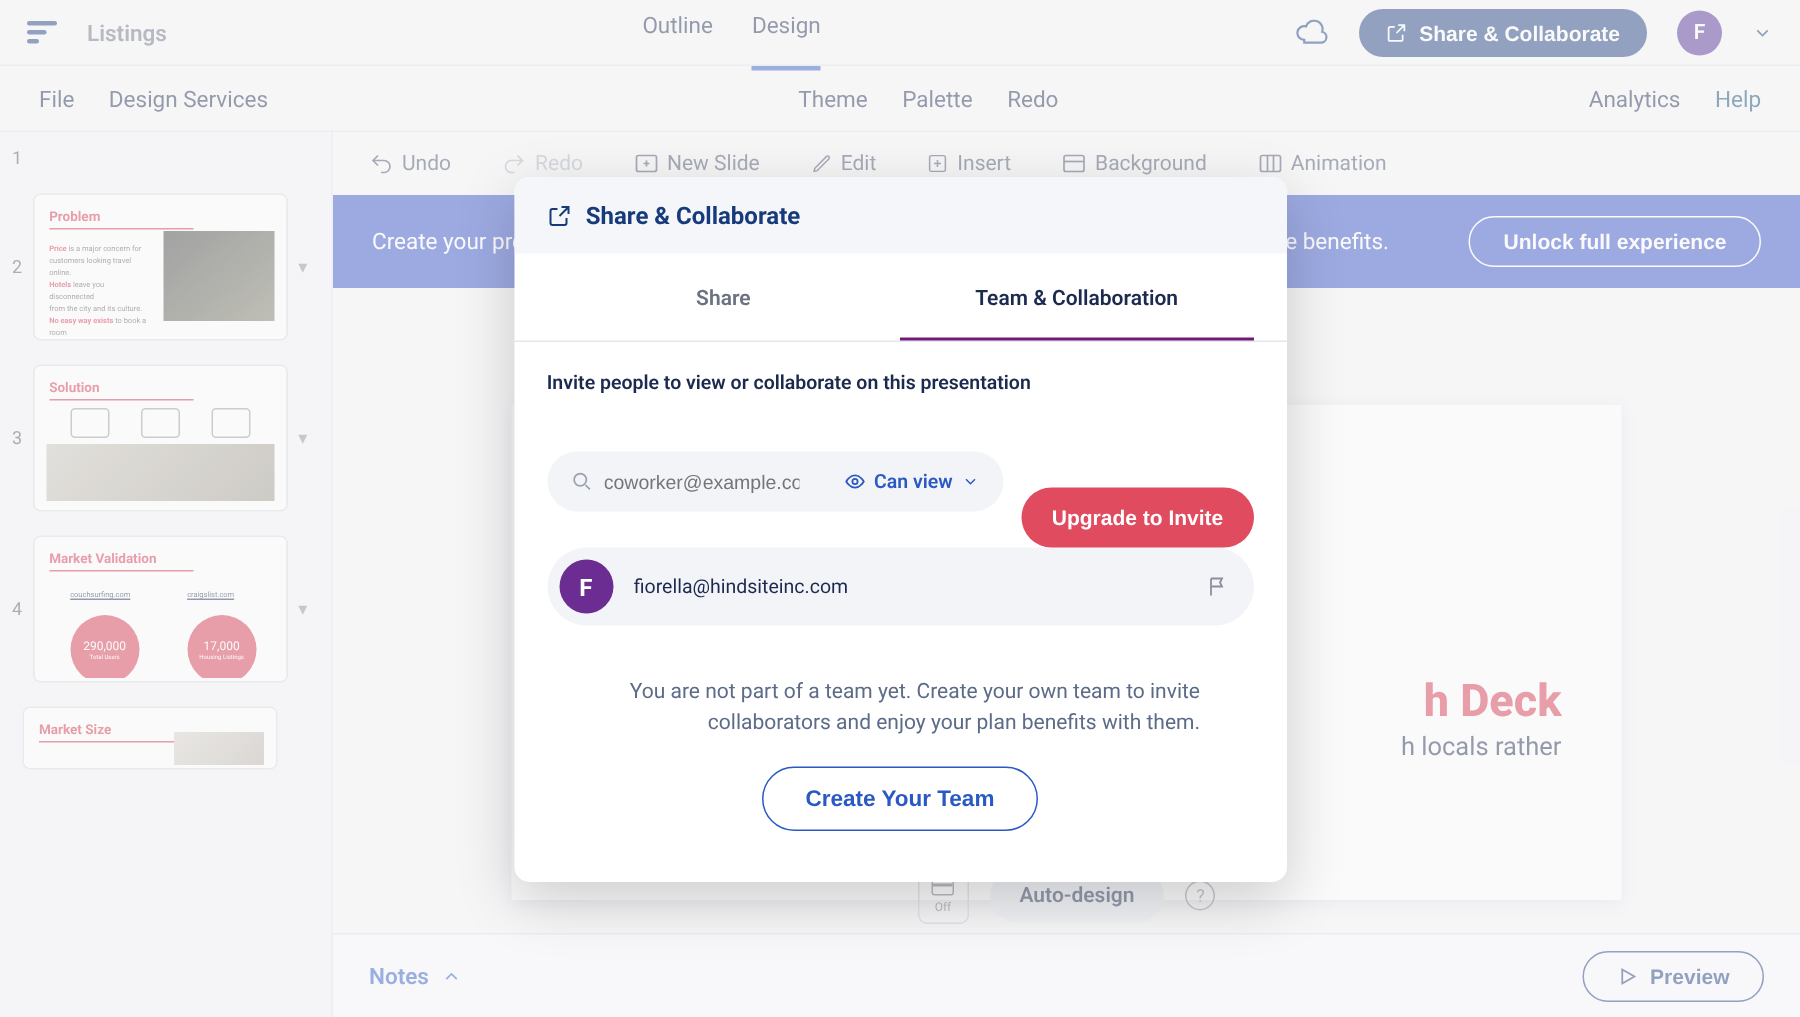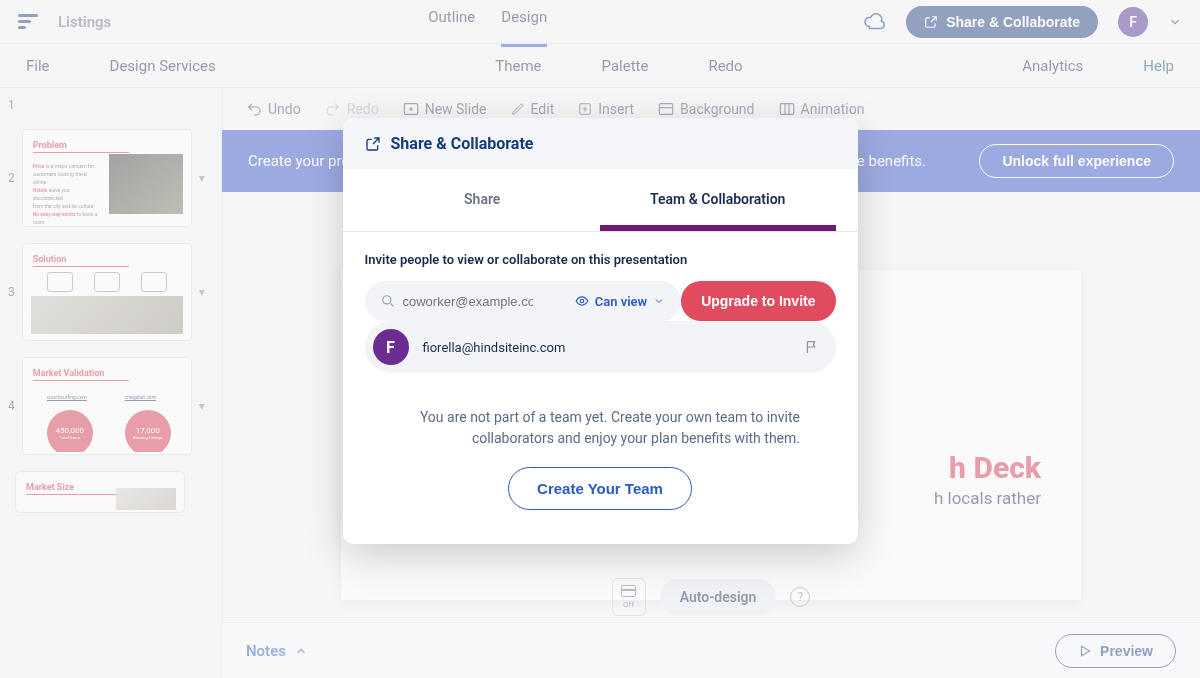--- a/index.html
+++ b/index.html
@@ -32,21 +32,21 @@
   .topbar-center .mode-tab.active::after{content:"";position:absolute;left:0;right:0;bottom:-11px;height:3px;background:#2b59c3;}
   .topbar-right { display:flex; align-items:center; gap:20px; }
   .cloud-icon{color:#173a7a;}
   .share-btn{
     background:#173a7a;color:#fff;border:none;border-radius:22px;
     padding:8px 18px;display:flex;align-items:center;gap:8px;font-size:14px;font-weight:600;cursor:pointer;
   }
   .avatar{width:30px;height:30px;border-radius:50%;background:#4c2c92;color:#fff;display:flex;align-items:center;justify-content:center;font-weight:600;font-size:14px;}
   .chev{color:#173a7a;}
   
-  .menubar{height:44px;display:flex;align-items:center;padding:0 26px;gap:60px;border-bottom:1px solid #e0e2e7;}
+  .menubar{height:44px;display:flex;align-items:center;padding:0 26px;gap:23px;border-bottom:1px solid #e0e2e7;}
   .menubar .spacer{flex:1;}
   .menubar .mitem{font-size:15px;color:#1b2a4e;cursor:pointer;}
   .menubar .help{color:#0c4a6e;}
   
   .main{display:flex;height:calc(678px - 88px);}
   .sidebar{width:222px;background:#f4f4f6;border-right:1px solid #e3e4e8;padding:10px 8px;overflow:hidden;}
   .slide-item{display:flex;align-items:center;gap:8px;margin-bottom:18px;}
   .slide-num{font-size:12px;color:#555;}
   .thumb{width:168px;height:96px;background:#fff;border:2px solid transparent;border-radius:4px;position:relative;overflow:hidden;box-shadow:0 0 0 1px #d9dbe1;}
   .thumb.sel{box-shadow:0 0 0 2px #2b59c3;}
@@ -64,21 +64,21 @@
   .th-text-lines b{color:#d6334a;}
   .th-icons{position:absolute;left:22px;right:22px;top:26px;display:flex;justify-content:space-between;}
   .th-icons span{width:26px;height:20px;border:1px solid #999;border-radius:3px;}
   .th-wide-img{position:absolute;left:6px;right:6px;bottom:4px;height:38px;background:linear-gradient(130deg,#c9c4b9,#9e9889);}
   .th-stat{position:absolute;top:50px;width:46px;height:46px;border-radius:50%;background:#d6334a;display:flex;flex-direction:column;align-items:center;justify-content:center;color:#fff;font-size:8px;}
   .th-stat small{font-size:4px;}
   .th-stat.a{left:22px;}
   .th-stat.b{left:100px;}
   
   .canvas-area{flex:1;display:flex;flex-direction:column;position:relative;}
-  .action-row{height:42px;display:flex;align-items:center;gap:24px;padding:0 24px;color:#455069;font-size:14px;}
+  .action-row{height:42px;display:flex;align-items:center;gap:34px;padding:0 24px;color:#455069;font-size:14px;}
   .action-row .disabled{color:#b0b5c0;}
   .action-item{display:flex;align-items:center;gap:6px;cursor:pointer;}
   .banner{
     background:#324fc7;color:#fff;height:62px;display:flex;align-items:center;justify-content:space-between;
     padding:0 26px;font-size:15px;
   }
   .unlock-btn{border:1.5px solid #fff;color:#fff;background:transparent;border-radius:22px;padding:8px 22px;font-size:14px;font-weight:600;cursor:pointer;}
   .stage{flex:1;position:relative;display:flex;align-items:center;justify-content:center;}
   .main-slide{
     width:740px;height:330px;background:#fff;box-shadow:0 2px 10px rgba(0,0,0,0.1);
@@ -104,32 +104,32 @@
     position:absolute;inset:0;background:rgba(245,245,247,0.55);
     display:flex;align-items:flex-start;justify-content:center;padding-top:118px;z-index:50;
   }
   .modal{
     width:515px;background:#fff;border-radius:10px;box-shadow:0 12px 40px rgba(0,0,0,0.18);
     overflow:hidden;
   }
   .modal-head{background:#f4f6fa;padding:16px 22px;display:flex;align-items:center;gap:10px;color:#173a7a;font-weight:700;font-size:16px;}
   .modal-tabs{display:flex;gap:0;border-bottom:1px solid #e3e6ee;padding:0 22px;margin-top:4px;}
   .modal-tabs .mtab{flex:1;text-align:center;padding:18px 0;color:#6b7280;font-size:14px;font-weight:600;cursor:pointer;}
-  .modal-tabs .mtab.active{color:#1b2a4e;border-bottom:6px solid #701a75;}
+  .modal-tabs .mtab.active{color:#1b2a4e;border-bottom:2px solid #701a75;}
   .modal-body{padding:20px 22px 26px;}
   .modal-sub{font-size:13px;color:#1b2a4e;font-weight:600;margin-bottom:14px;}
-  .invite-row{display:flex;align-items:center;}
+  .invite-row{display:flex;gap:12px;align-items:center;}
   .invite-input{
     flex:1;background:#f2f4f8;border:none;border-radius:22px;padding:0 16px;
     display:flex;align-items:center;gap:8px;color:#9aa1b1;position:relative;height:40px;
   }
   .invite-input input{border:none;background:transparent;outline:none;font-size:13px;color:#9aa1b1;width:130px;}
   .perm{color:#2b59c3;font-weight:600;font-size:13px;display:flex;align-items:center;gap:6px;margin-left:auto;}
   .upgrade-btn{
-    background:#e14b5f;color:#fff;border:none;border-radius:22px;padding:0 20px;font-size:14px;font-weight:700;cursor:pointer;height:40px;
+    background:#e14b5f;color:#fff;border:none;border-radius:22px;padding:0 20px;font-size:14px;font-weight:700;cursor:pointer;height:40px;margin-top:48px;
   }
   .people-head{font-size:13px;color:#1b2a4e;font-weight:600;margin:22px 0 10px;}
   .person-row{
     background:#f2f4f8;border-radius:28px;padding:8px 16px 8px 8px;display:flex;align-items:center;gap:14px;
   }
   .pavatar{width:36px;height:36px;border-radius:50%;background:#6b2d91;color:#fff;display:flex;align-items:center;justify-content:center;font-weight:700;font-size:16px;}
   .pemail{font-size:13px;color:#1b2a4e;flex:1;}
   .flagicon{color:#8b8f9a;}
   .team-msg{font-size:14px;color:#5c6b87;text-align:right;margin:34px auto 18px;max-width:400px;line-height:1.5;}
   .create-team-btn{
@@ -219,21 +219,21 @@
     </div>
 
     <div class="slide-item">
       <div class="slide-num">4</div>
       <div class="thumb">
         <div class="th-heading">Market Validation</div>
         <div class="th-line"></div>
         <div style="position:absolute;left:22px;top:34px;font-size:5px;text-decoration:underline;">couchsurfing.com</div>
         <div style="position:absolute;left:100px;top:34px;font-size:5px;text-decoration:underline;">craigslist.com</div>
         <div class="th-stat a">
-            <span>450,000</span>
+            <span>290,000</span>
             <small>Total Users</small>
           </div>
         <div class="th-stat b">
             <span>17,000</span>
             <small>Housing Listings</small>
           </div>
       </div>
       <span class="exp">▾</span>
     </div>
 

